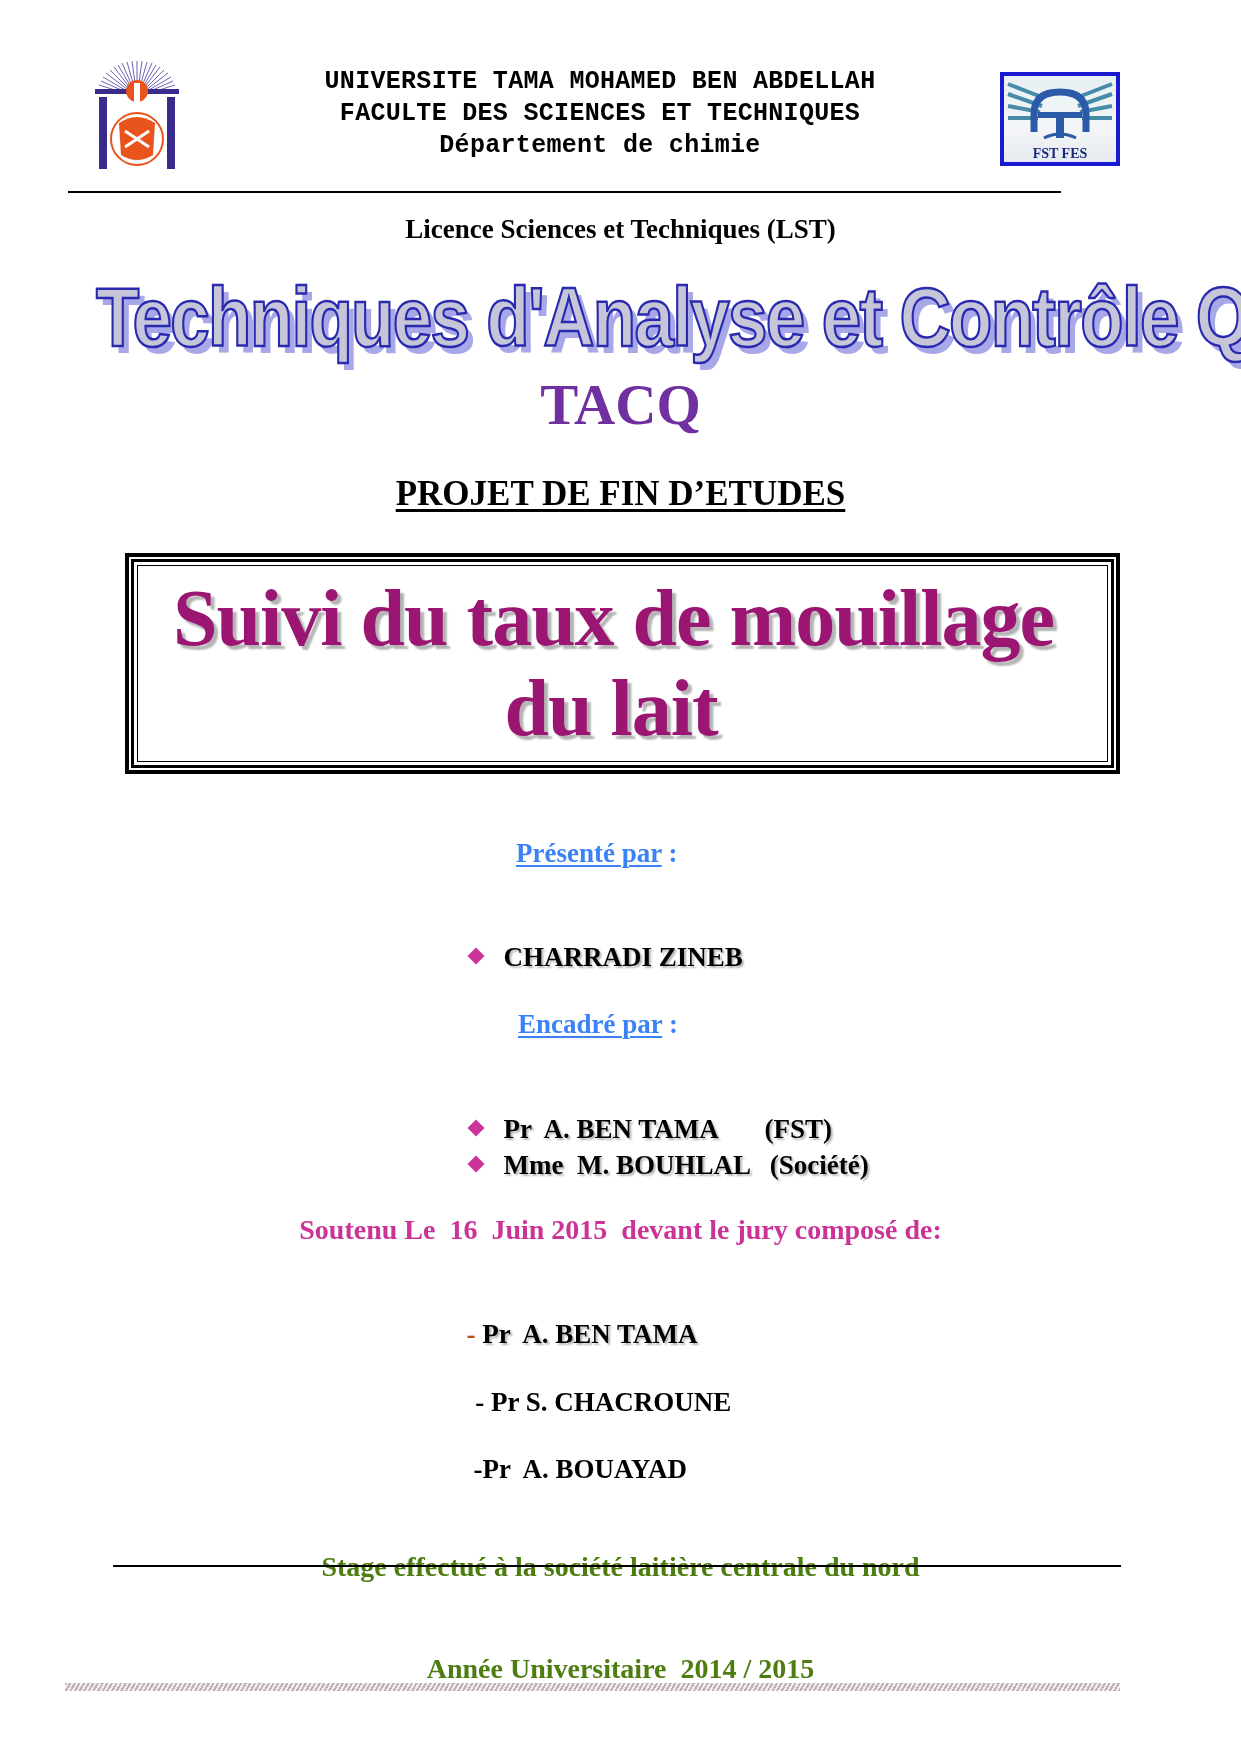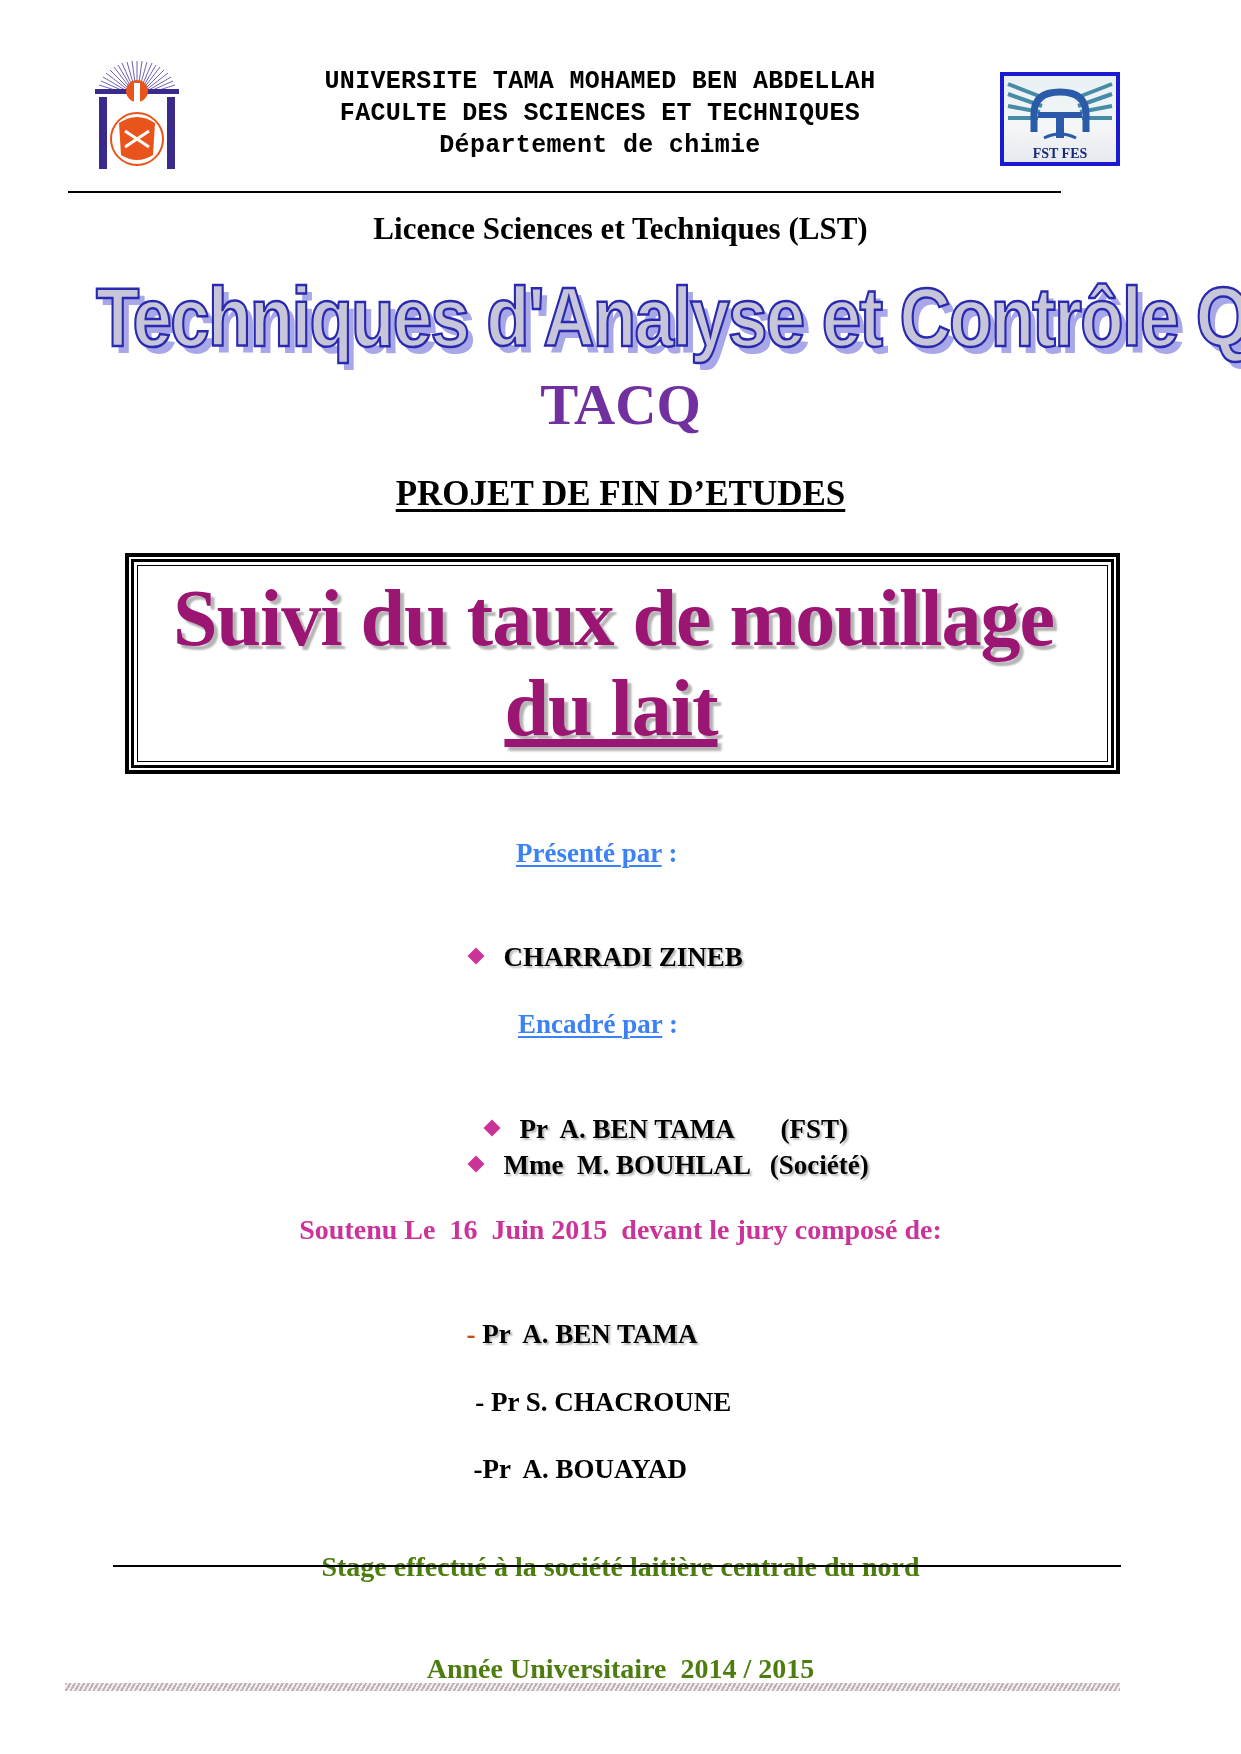--- a/index.html
+++ b/index.html
@@ -8,36 +8,36 @@
 
     .abs { position: absolute; }
     .center { left: 0; width: 1241px; text-align: center; }
 
     
     .logo-left { left: 93px; top: 57px; width: 88px; height: 116px; }
     .logo-right { left: 1000px; top: 72px; width: 120px; height: 94px; border: 4px solid #1a1ad0; background: linear-gradient(180deg,#e8f0f4 0%,#f4f6f8 60%,#e6e9ef 100%); overflow: hidden; }
     .uni-header { left: 200px; width: 800px; top: 66px; text-align: center; font-family: "Liberation Mono", "DejaVu Sans Mono", monospace; font-weight: bold; font-size: 25px; line-height: 32px; letter-spacing: 0.3px; }
     .hr-top { left: 68px; top: 191px; width: 993px; height: 2px; background: #000; }
 
-    .lst { top: 209px; font-size: 31px; font-weight: bold; line-height: 40px; }
+    .lst { top: 209px; font-size: 27px; font-weight: bold; line-height: 40px; }
 
     .wordart { top: 262px; font-family: "Liberation Sans", sans-serif; font-weight: bold; font-size: 84px; line-height: 110px; letter-spacing: -2px; color: #c6c6d8; -webkit-text-stroke: 2.5px #2a2ab0; text-shadow: 7px 7px 0 #a8a8e8; transform: scaleX(0.845); transform-origin: 620px 0; white-space: nowrap; }
 
     .tacq { top: 372px; font-size: 57px; font-weight: bold; color: #7030a0; line-height: 66px; }
 
     .projet { top: 472px; font-size: 35px; font-weight: bold; line-height: 44px; }
     .projet span { text-decoration: underline; text-decoration-thickness: 3px; text-underline-offset: 4px; }
 
     
     .title-box { left: 125px; top: 553px; width: 995px; height: 221px; border: 4px solid #000; }
     .title-box .inner1 { position: absolute; left: 2px; top: 2px; right: 2px; bottom: 2px; border: 3px solid #000; }
     .title-box .inner2 { position: absolute; left: 3px; top: 3px; right: 3px; bottom: 3px; border: 1px solid #000; }
     .title-text { position: absolute; left: 0; top: 16px; width: 100%; text-align: center; font-size: 80px; font-weight: bold; color: #9b1572; line-height: 90px; text-shadow: 4px 4px 2px #b4b4b4; letter-spacing: -1px; }
     .title-text .l1 { display: block; padding-right: 18px; }
-    .title-text .l2 { display: block; padding-right: 23px; text-decoration: underline; }
+    .title-text .l2 { display: block; padding-right: 23px; }
 
     .section-label { font-size: 27px; font-weight: bold; color: #3b82f6; line-height: 34px; }
     .section-label .u { text-decoration: underline; text-decoration-thickness: 2px; text-underline-offset: 3px; }
 
     .person { font-size: 27px; font-weight: bold; line-height: 36px; text-shadow: 2px 2px 2px #b8b8b8; white-space: pre; }
     .diamond { display: inline-block; width: 12px; height: 12px; background: #cc3399; transform: rotate(45deg); margin-right: 22px; position: relative; top: -4px; }
 
     .soutenu { top: 1212px; font-size: 28px; font-weight: bold; color: #cc3399; line-height: 36px; white-space: pre; }
 
     .jury { font-size: 27px; font-weight: bold; line-height: 36px; white-space: pre; }
@@ -141,21 +141,21 @@
 </div>
 
 <div class="abs person" style="left:456px; top:903px;">
   <span class="diamond"></span><span>CHARRADI ZINEB</span>
 </div>
 
 <div class="abs section-label" style="left:518px; top:1007px;">
   <span class="u">Encadré par</span><span> :</span>
 </div>
 
-<div class="abs person" style="left:472px; top:1075px;text-align:right;">
+<div class="abs person" style="left:456px; top:1075px;text-align:right;">
   <span class="diamond"></span><span>Pr  A. BEN TAMA       (FST)</span>
 </div>
 <div class="abs person" style="left:456px; top:1111px;">
   <span class="diamond"></span><span>Mme  M. BOUHLAL   (Société)</span>
 </div>
 
 <div class="abs center soutenu">Soutenu Le  16  Juin 2015  devant le jury composé de:</div>
 
 <div class="abs jury" style="left:453px; top:1280px;">
   <span class="dash-orange">- </span><span style="text-shadow:2px 2px 2px #b8b8b8;">Pr  A. BEN TAMA</span>

